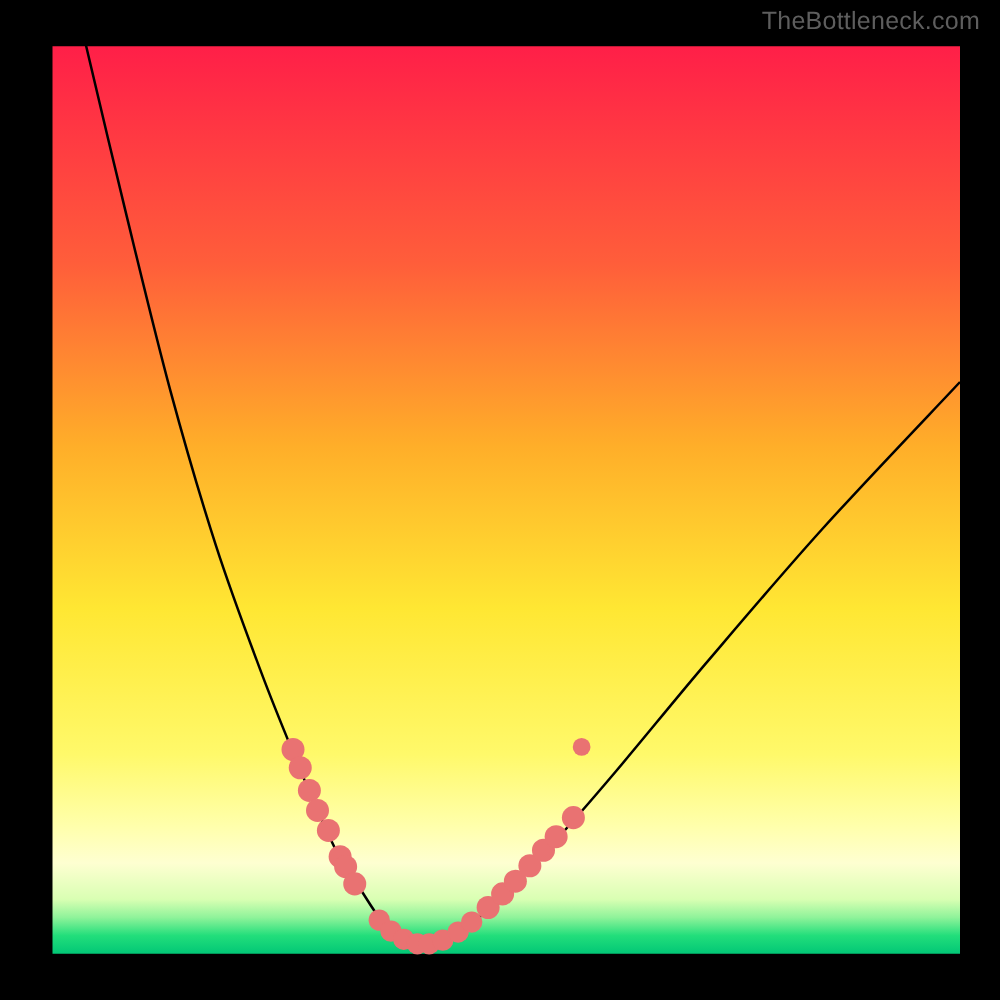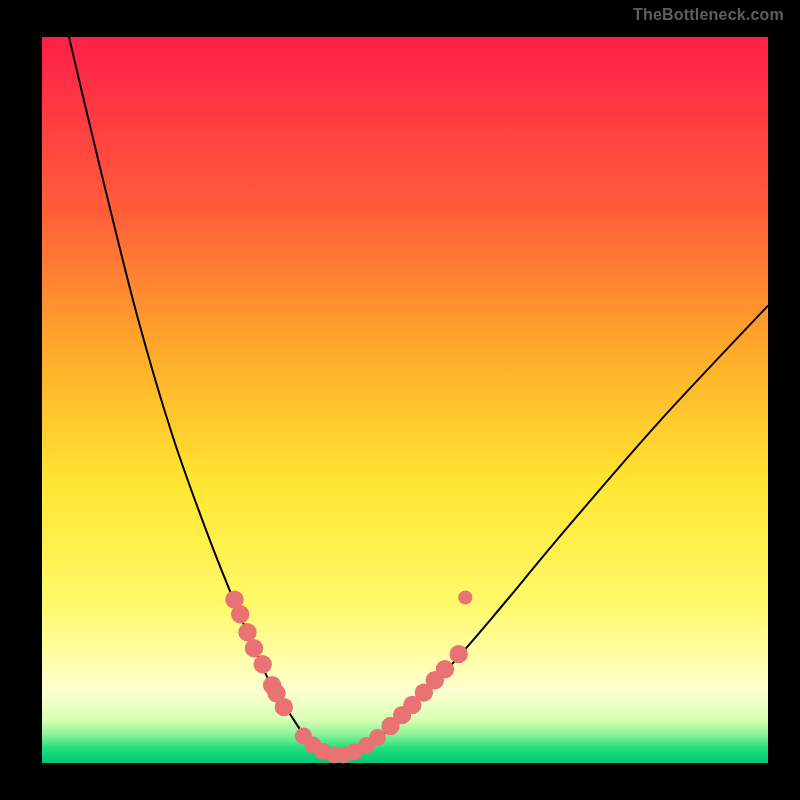--- a/index.html
+++ b/index.html
@@ -39,22 +39,22 @@
       #8FF39A 96%,
       #22DE7B 98%,
       #02C776 100%
     );
   }
   .watermark {
     position: absolute;
     top: 6px;
     right: 16px;
     color: #5E5E5E;
-    font-size: 16px;
-    font-weight: 700;
+    font-size: 20px;
+    font-weight: 400;
     letter-spacing: 0.2px;
   }
   svg.curve {
     position: absolute;
     left: 0;
     top: 0;
     width: 726px;
     height: 726px;
     overflow: visible;
   }

